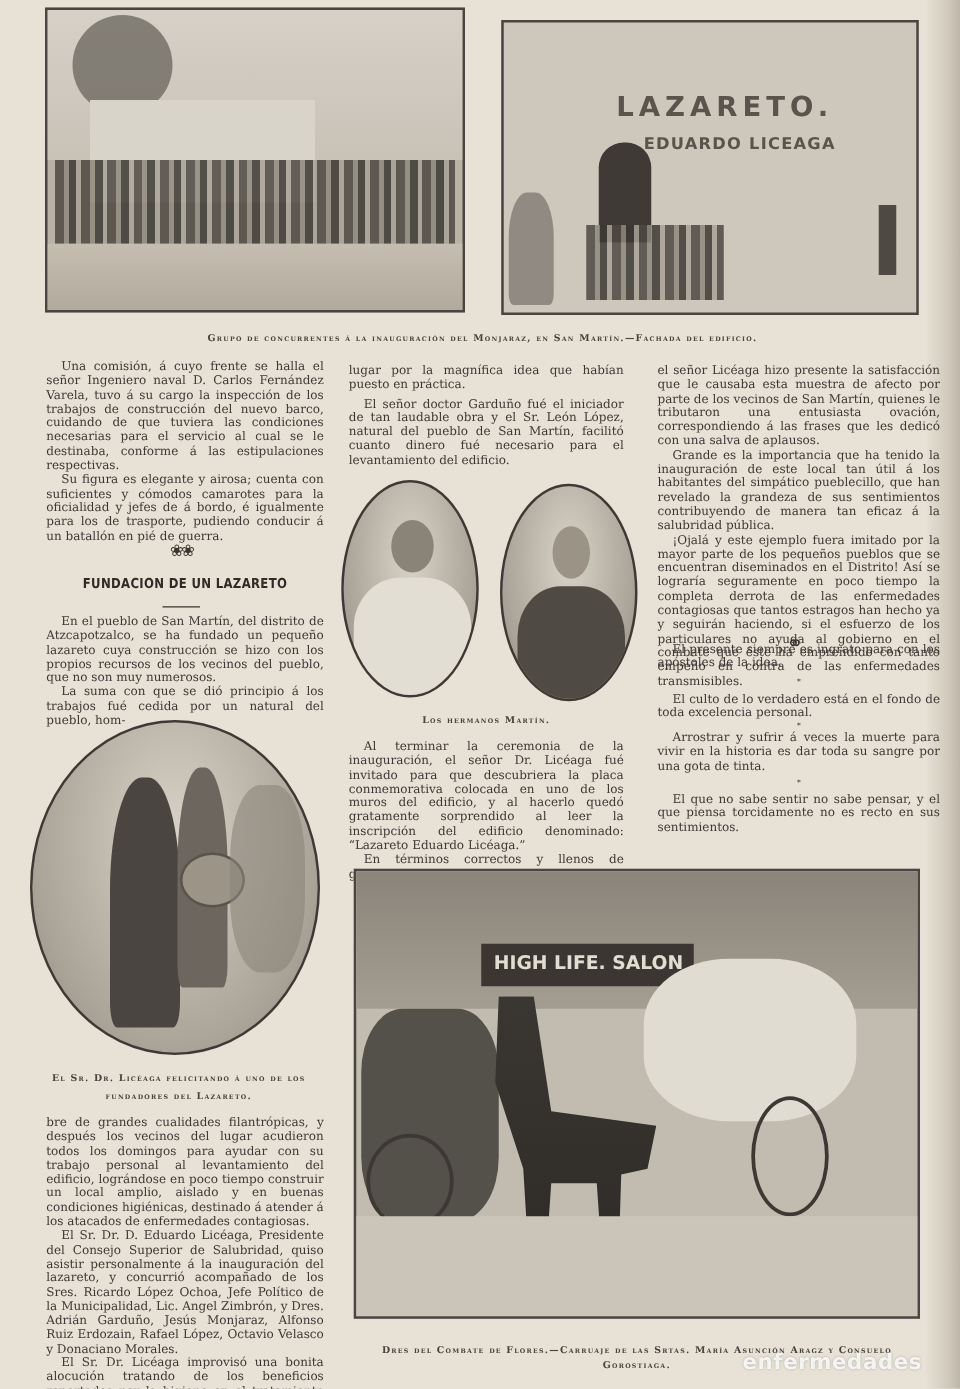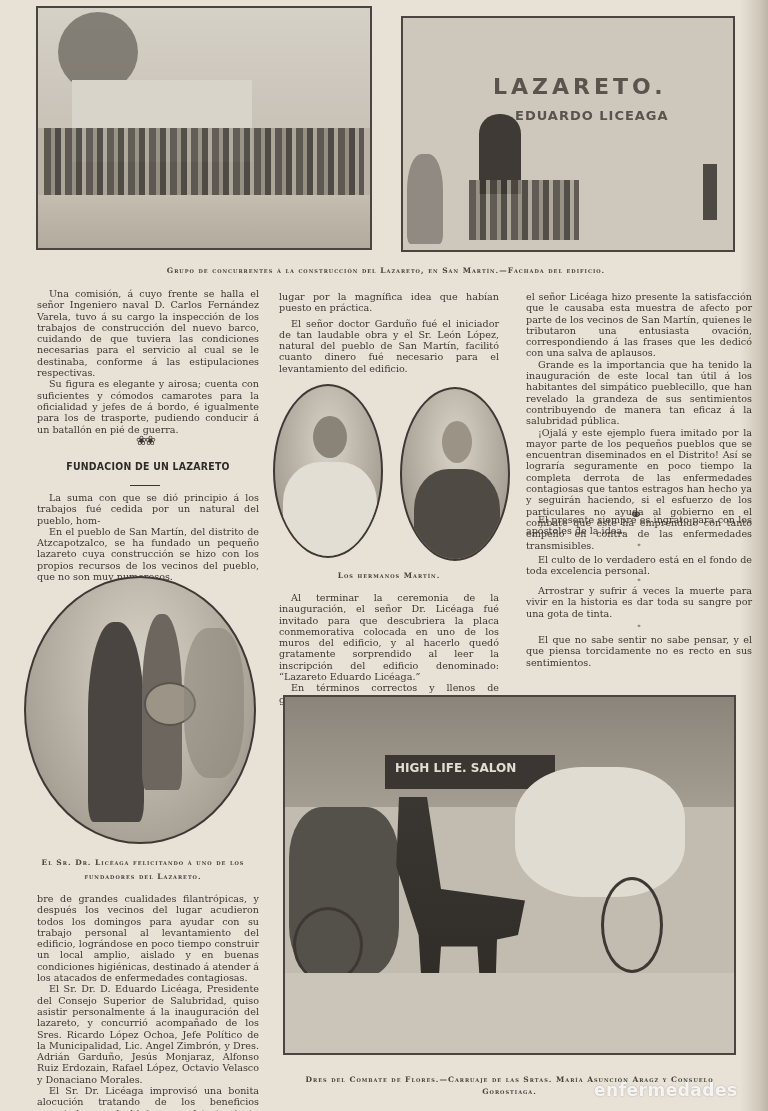--- a/index.html
+++ b/index.html
@@ -50,33 +50,33 @@
 
 <div class="photo" style="left:401px;top:16px;width:334px;height:236px;background:#cdc7bc;">
   <div class="sign-text" style="left:90px;top:56px;font-size:22px;letter-spacing:4px;">LAZARETO.</div>
   <div class="sign-text" style="left:112px;top:90px;font-size:13px;letter-spacing:1px;">EDUARDO LICEAGA</div>
   <div style="position:absolute;left:76px;top:96px;width:42px;height:80px;background:#3f3a35;border-radius:20px 20px 0 0;"></div>
   <div class="crowd" style="left:66px;width:110px;bottom:10px;height:60px;"></div>
   <div style="position:absolute;left:4px;bottom:6px;width:36px;height:90px;border-radius:40% 40% 10% 10%;background:#77716a;opacity:.7;"></div>
   <div style="position:absolute;right:16px;bottom:30px;width:14px;height:56px;background:#4e4943;"></div>
 </div>
 
-<div class="caption" style="left:36px;top:266px;width:700px;">Grupo de concurrentes á la construcción del Lazareto, en San Martín.—Fachada del edificio.</div>
+<div class="caption" style="left:36px;top:266px;width:700px;">Grupo de concurrentes á la inauguración del Monjaraz, en San Martín.—Fachada del edificio.</div>
 
 <div class="col" style="left:37px;top:288px;width:222px;">
   <p>Una comisión, á cuyo frente se halla el señor Ingeniero naval D. Carlos Fernández Varela, tuvo á su cargo la inspección de los trabajos de construcción del nuevo barco, cuidando de que tuviera las condiciones necesarias para el servicio al cual se le destinaba, conforme á las estipulaciones respectivas.</p>
   <p>Su figura es elegante y airosa; cuenta con suficientes y cómodos camarotes para la oficialidad y jefes de á bordo, é igualmente para los de trasporte, pudiendo conducir á un batallón en pié de guerra.</p>
 </div>
 <div class="orn" style="left:130px;top:433px;width:30px;">❀❀</div>
 <div class="heading" style="left:37px;top:460px;width:222px;">FUNDACION DE UN LAZARETO</div>
 <div class="rule" style="left:130px;top:485px;width:30px;"></div>
 
 <div class="col" style="left:37px;top:492px;width:222px;">
+  <p>En el pueblo de San Martín, del distrito de Atzcapotzalco, se ha fundado un pequeño lazareto cuya construcción se hizo con los propios recursos de los vecinos del pueblo, que no son muy numerosos.</p>
   <p>La suma con que se dió principio á los trabajos fué cedida por un natural del pueblo, hom-</p>
-  <p>En el pueblo de San Martín, del distrito de Atzcapotzalco, se ha fundado un pequeño lazareto cuya construcción se hizo con los propios recursos de los vecinos del pueblo, que no son muy numerosos.</p>
 </div>
 
 <div class="oval" style="left:24px;top:576px;width:232px;height:268px;">
   <div class="figure" style="left:62px;top:44px;width:56px;height:200px;background:#4a4540;"></div>
   <div class="figure" style="left:116px;top:36px;width:40px;height:176px;background:#6c665e;"></div>
   <div style="position:absolute;left:118px;top:104px;width:48px;height:40px;border-radius:50%;background:#9b9487;border:2px solid #5a544c;"></div>
   <div style="position:absolute;right:10px;top:50px;width:60px;height:150px;border-radius:40%;background:#8a837a;opacity:.6;"></div>
 </div>
 
 <div class="caption" style="left:30px;top:856px;width:226px;line-height:14px;">El Sr. Dr. Licéaga felicitando á uno de los fundadores del Lazareto.</div>
@@ -121,21 +121,21 @@
   <p>El culto de lo verdadero está en el fondo de toda excelencia personal.</p>
   <div class="star">*</div>
   <p>Arrostrar y sufrir á veces la muerte para vivir en la historia es dar toda su sangre por una gota de tinta.</p>
   <div class="star" style="margin:3px 0;">*</div>
   <p>El que no sabe sentir no sabe pensar, y el que piensa torcidamente no es recto en sus sentimientos.</p>
 </div>
 
 <div class="photo" style="left:283px;top:695px;width:453px;height:360px;background:#c2bcb0;">
   <div style="position:absolute;left:0;right:0;top:0;height:110px;background:linear-gradient(#8a847a,#a49d91);"></div>
   <div style="position:absolute;left:100px;top:58px;width:170px;height:34px;background:#3b3631;"></div>
-  <div class="sign-text" style="left:110px;top:64px;font-size:12px;color:#e2ddd3;">HIGH LIFE. SALON</div>
+  <div class="sign-text" style="left:110px;top:64px;font-size:15px;color:#e2ddd3;">HIGH LIFE. SALON</div>
   <div style="position:absolute;left:4px;top:110px;width:110px;height:170px;border-radius:30%;background:#54504a;"></div>
   <div style="position:absolute;left:100px;top:100px;width:140px;height:230px;background:linear-gradient(#3a3631,#2e2a26);clip-path:polygon(10% 0,30% 0,40% 40%,100% 45%,95% 60%,80% 62%,78% 100%,70% 100%,66% 65%,40% 65%,36% 100%,28% 100%,24% 60%,8% 30%);"></div>
   <div style="position:absolute;left:230px;top:70px;width:170px;height:130px;border-radius:40%;background:#e1dcd2;"></div>
   <div style="position:absolute;left:316px;top:180px;width:56px;height:90px;border-radius:50%;border:3px solid #3d3833;"></div>
   <div style="position:absolute;left:8px;top:210px;width:64px;height:70px;border-radius:50%;border:3px solid #3d3833;"></div>
   <div style="position:absolute;left:0;right:0;bottom:0;height:80px;background:#cbc5b9;"></div>
 </div>
 
 <div class="caption" style="left:283px;top:1074px;width:453px;line-height:12px;">Dres del Combate de Flores.—Carruaje de las Srtas. María Asunción Aragz y Consuelo Gorostiaga.</div>
 

